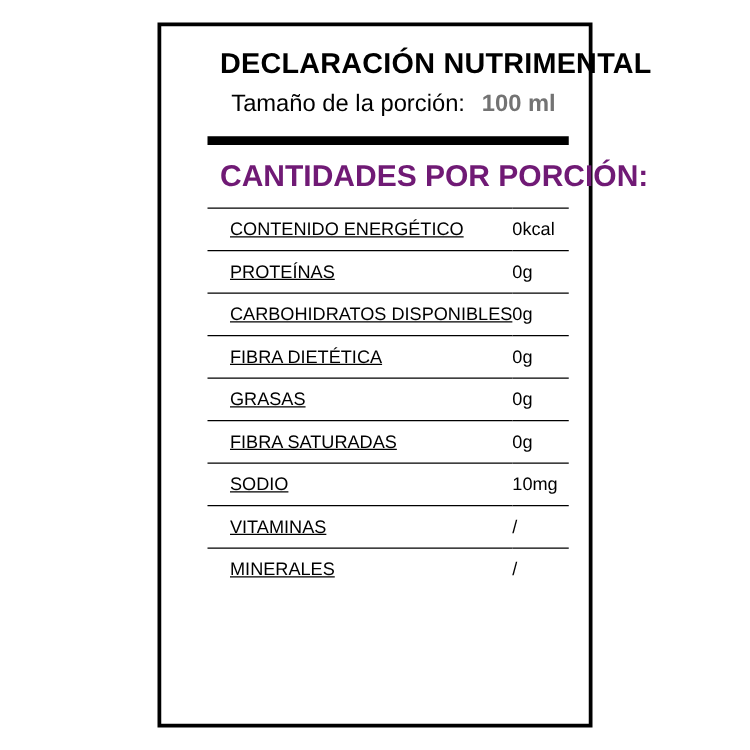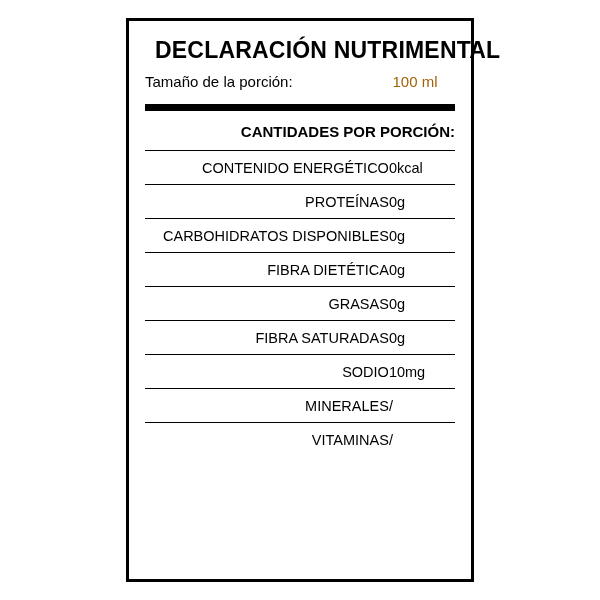--- a/index.html
+++ b/index.html
@@ -13,20 +13,21 @@
 
   #label {
     position: absolute;
     left: 126px;
     top: 18px;
     width: 348px;
     height: 564px;
     border: 3px solid #000000;
     box-sizing: border-box;
     background: #ffffff;
+    padding-left: 21px;
   }
 
   .inner {
     padding: 0 16px;
     box-sizing: border-box;
     height: 100%;
   }
 
   .title {
     font-size: 23px;
@@ -34,59 +35,60 @@
     letter-spacing: 0.2px;
     margin: 16px 0 9px 10px;
     color: #000;
     white-space: nowrap;
   }
 
   .serving-row {
     display: flex;
     justify-content: space-between;
     align-items: baseline;
-    margin: 0 8px 0 0;
-    font-size: 15px;
+    margin: 0 8px 0 19px;
+    font-size: 19px;
     padding-bottom: 6px;
   }
   .serving-row .lbl { font-weight: normal; color: #000; }
-  .serving-row .val { font-weight: normal; color: #a16207; min-width: 64px; text-align: center; }
+  .serving-row .val { font-weight: bold; color: #737373; min-width: 64px; text-align: center; }
 
   .thick-rule {
     height: 7px;
     background: #000;
     margin: 8px 0 0 0;
   }
 
   .section-head {
-    font-size: 15px;
+    font-size: 24px;
     font-weight: bold;
     margin: 12px 0 10px 10px;
-    color: #000000;
+    color: #701a75;
     white-space: nowrap;
     text-align: right;
   }
 
   .nutri-table {
     width: 100%;
     border-collapse: collapse;
     margin: 0 auto;
   }
   .nutri-table tr td {
     border-top: 1.6px solid #000;
     padding: 9px 0 8px 0;
     font-size: 14.5px;
     color: #000;
     vertical-align: middle;
   }
   .nutri-table tr:first-child td { border-top: 1.6px solid #000; }
   .nutri-table td.name {
     padding-left: 18px;
-    text-align: right;
+    text-align: left;
     white-space: nowrap;
+    text-decoration: underline;
   }
   .nutri-table td.value {
     text-align: left;
     width: 84px;
     padding-right: 6px;
     white-space: nowrap;
   }
 </style>
 </head>
 <body>
@@ -130,24 +132,24 @@
           </tr>
           <tr>
             <td class="name">FIBRA SATURADAS</td>
             <td class="value">0g</td>
           </tr>
           <tr>
             <td class="name">SODIO</td>
             <td class="value">10mg</td>
           </tr>
           <tr>
-            <td class="name">MINERALES</td>
+            <td class="name">VITAMINAS</td>
             <td class="value">/</td>
           </tr>
           <tr>
-            <td class="name">VITAMINAS</td>
+            <td class="name">MINERALES</td>
             <td class="value">/</td>
           </tr>
         </tbody>
     </table>
 
   </div>
 </div>
 
 </body></html>

